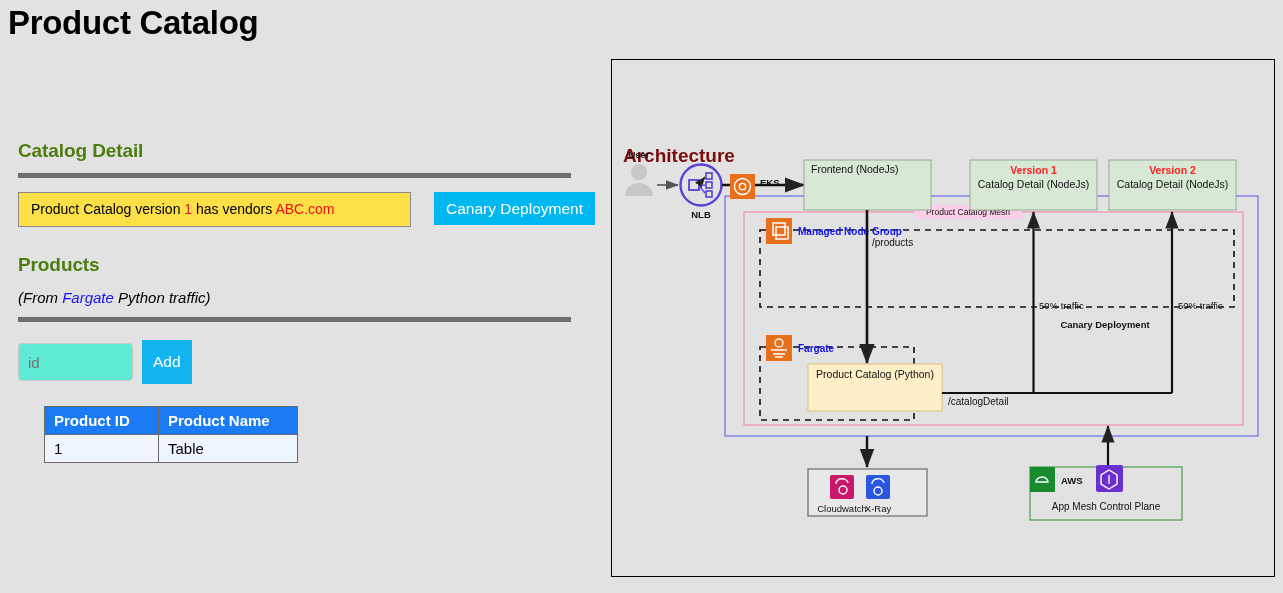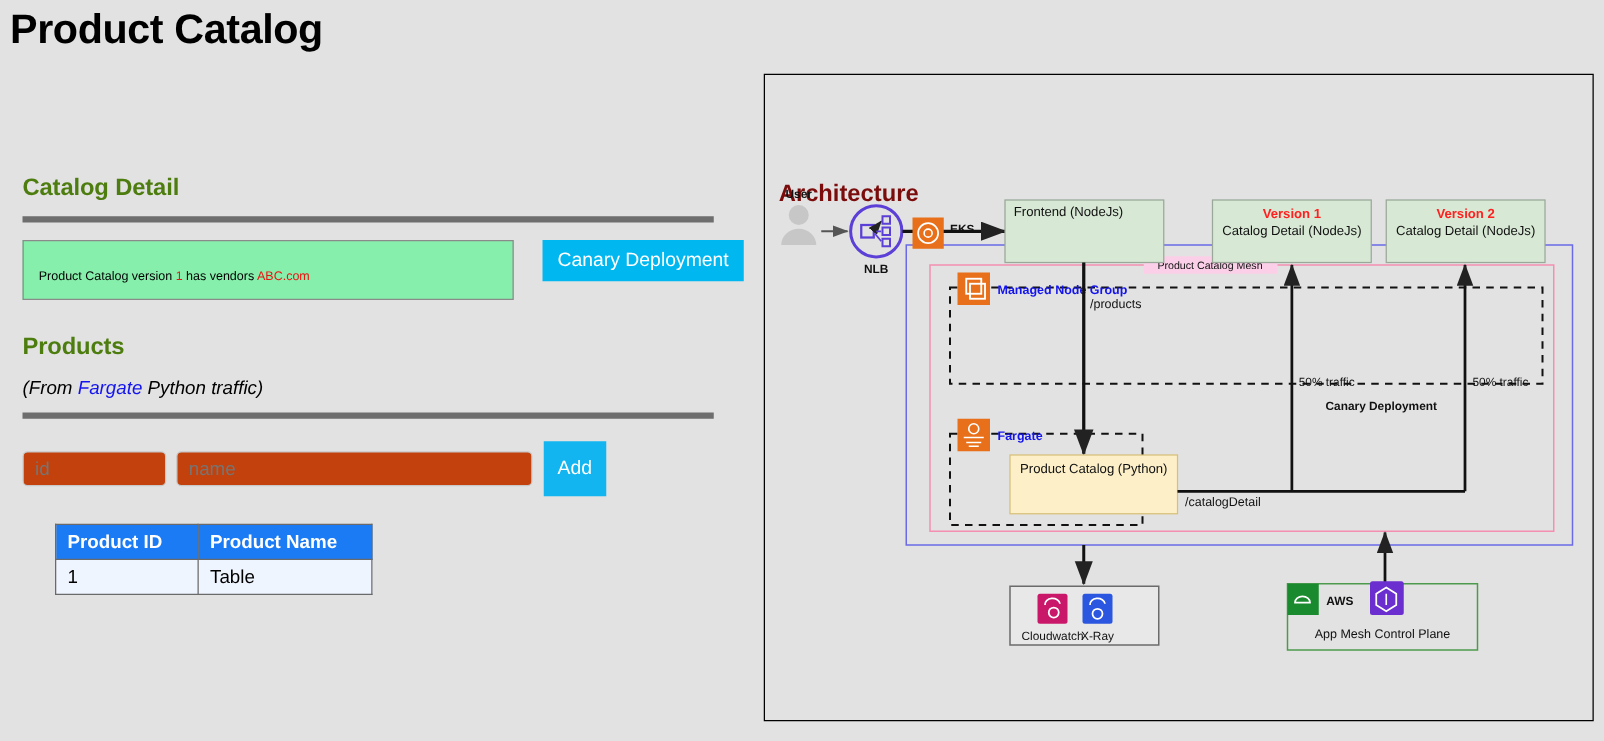--- a/index.html
+++ b/index.html
@@ -29,38 +29,38 @@
     margin: 13px 0 0 0;
   }
   .subnote .hl { color: #1414ee; }
   .rule {
     height: 5px; background: #6e6e6e; border: 0;
     margin: 11px 0 0 0; width: 553px;
   }
 
   .msg-row { display: flex; align-items: stretch; margin-top: 14px; }
   .msg-box {
-    background: #86efac; border: 1px solid #8a8a8a;
-    padding: 20px 12px 8px 12px; font-size: 10px; line-height: 18px;
+    background: #fde047; border: 1px solid #8a8a8a;
+    padding: 7px 12px 8px 12px; font-size: 14px; line-height: 18px;
     width: 393px; box-sizing: border-box;
   }
   .msg-box .num { color: #e01b1b; }
   .msg-box .vendor { color: #f01010; }
   .btn-canary {
     background: #00b7f0; color: #fff; border: 0; cursor: pointer;
     font-size: 15.5px; padding: 0 12px; margin-left: 23px;
     font-family: "Liberation Sans", sans-serif; height: 33px; align-self: flex-start;
   }
 
   h2.section.products { margin-top: 27px; }
 
   .form-row { display: flex; align-items: center; margin-top: 18px; }
   .inp {
-    border: 1px solid #c9c9c9; border-radius: 4px; background: #c2410c;
-    font-size: 15px; padding: 8px 9px; box-sizing: border-box;
+    border: 1px solid #c9c9c9; border-radius: 4px; background: #5eead4;
+    font-size: 15px; padding: 18px 9px; box-sizing: border-box;
     font-family: "Liberation Sans", sans-serif; color: #000; height: 28px;
   }
   .inp::placeholder { color: #757575; opacity: 1; }
   .inp-id { width: 115px; }
   .inp-name { width: 285px; margin-left: 8px; }
   .btn-add {
     background: #13b5f0; color: #fff; border: 0; cursor: pointer;
     font-size: 15.5px; padding: 0 11px; margin-left: 9px; height: 44px;
     font-family: "Liberation Sans", sans-serif;
   }
@@ -111,21 +111,20 @@
       <div class="msg-box"><span>Product Catalog version </span><span class="num">1</span><span> has vendors </span><span class="vendor">ABC.com</span></div>
       <button class="btn-canary">Canary Deployment</button>
     </div>
 
     <h2 class="section products">Products</h2>
     <p class="subnote"><span>(From </span><span class="hl">Fargate</span><span> Python traffic)</span></p>
     <hr class="rule">
 
     <div class="form-row">
       <input class="inp inp-id" placeholder="id" style="">
-      <input class="inp inp-name" placeholder="name" style="">
       <button class="btn-add">Add</button>
     </div>
 
     <table class="products">
       <thead>
           <tr>
         <th class="c0">Product ID</th>
         <th class="c1">Product Name</th>
       </tr>
         </thead>

